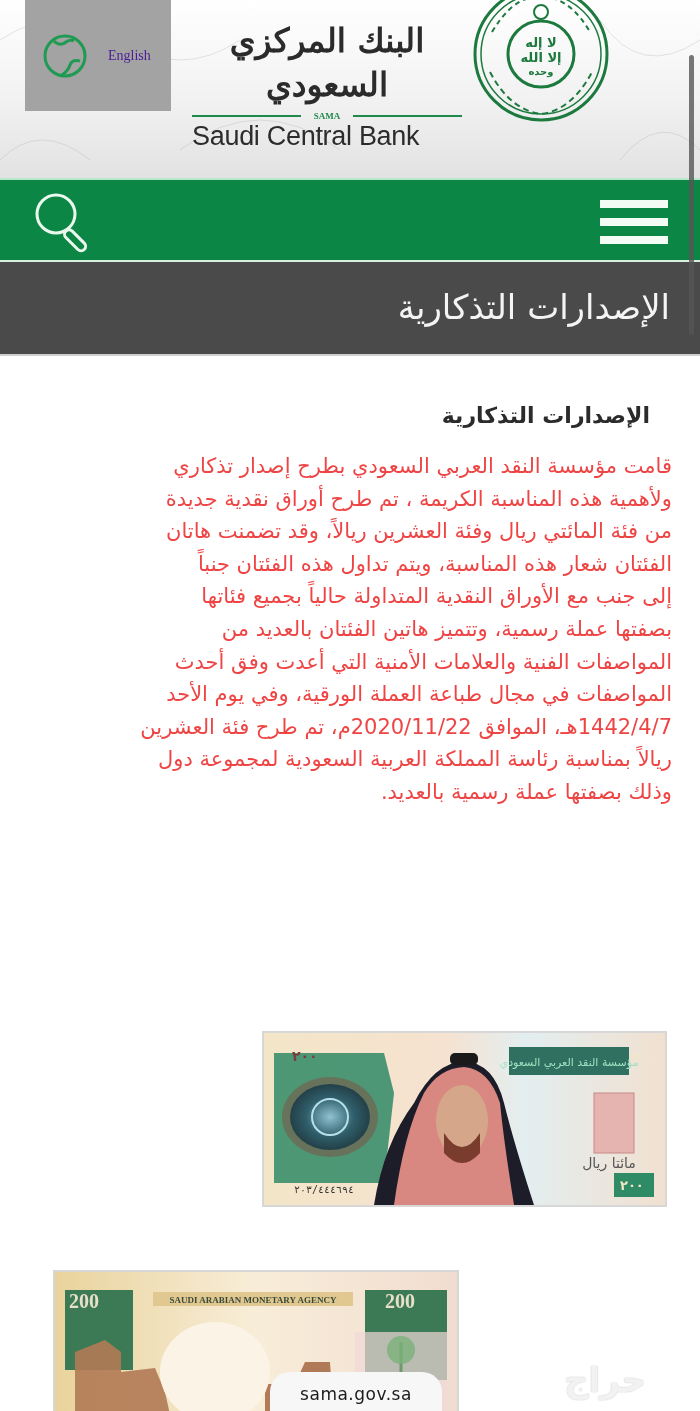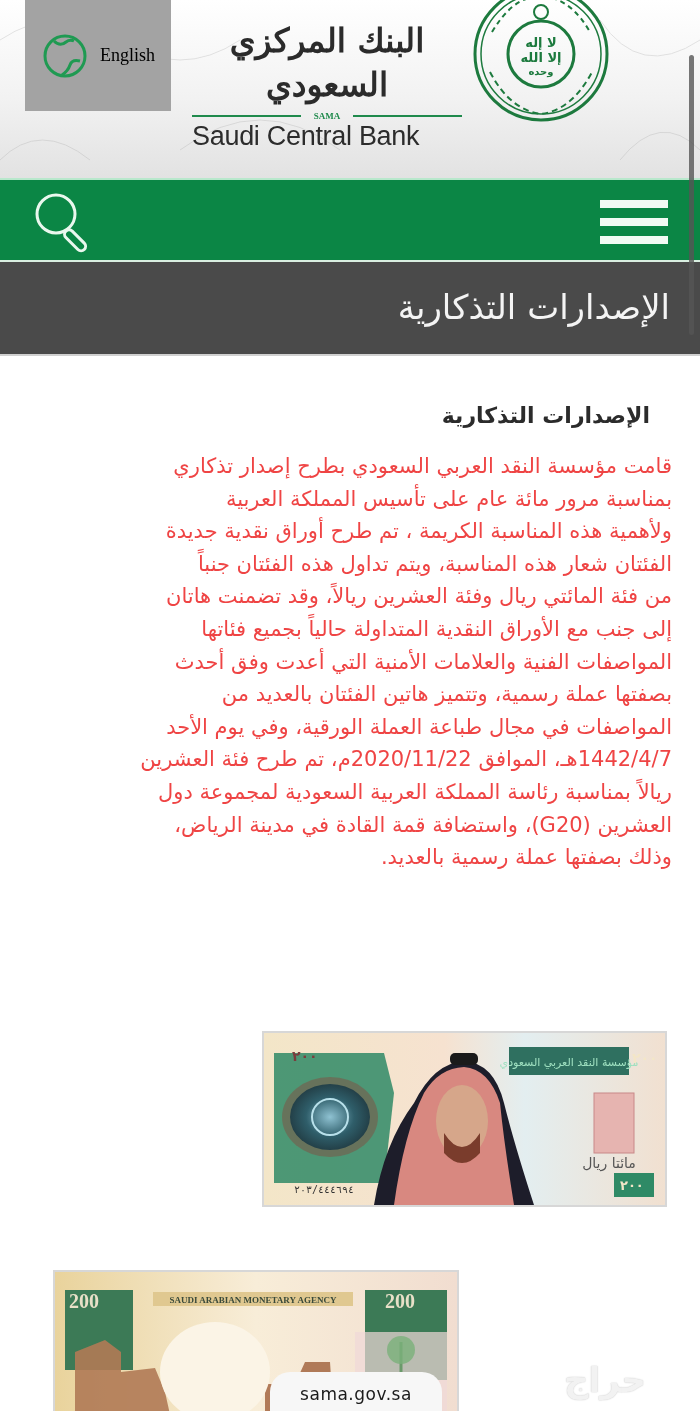--- a/index.html
+++ b/index.html
@@ -14,21 +14,21 @@
     .header-pattern {
       position: absolute; inset: 0; opacity: 0.25;
     }
     .lang-btn {
       position: absolute; left: 25px; top: 0; width: 146px; height: 111px;
       background: #a3a3a3; display: flex; align-items: center; padding-left: 17px;
       cursor: pointer;
     }
     .lang-btn svg { width: 46px; height: 46px; }
     .lang-label {
-      color: #000000; font-family: "Liberation Serif", serif; font-size: 18px; margin-left: 12px;
+      color: #4c1d95; font-family: "Liberation Serif", serif; font-size: 14px; margin-left: 20px;
     }
     .brand { position: absolute; left: 192px; top: 12px; width: 270px; height: 100px; margin-top: 7px; }
     .brand-ar {
       font-family: "DejaVu Serif", serif; font-size: 33px; color: #2b2b2b;
       text-align: center; direction: rtl; line-height: 44px; letter-spacing: -1px;
       font-weight: bold;
     }
     .brand-sama {
       display: flex; align-items: center; gap: 13px; margin-top: 4px;
     }
@@ -161,31 +161,29 @@
 <div class="title-bar">
   <h1>الإصدارات التذكارية</h1>
 </div>
 
 <div class="scrollbar"></div>
 
 <div class="content">
   <h2>الإصدارات التذكارية</h2>
   <p>
     <span class="ln">قامت مؤسسة النقد العربي السعودي بطرح إصدار تذكاري</span>
-    <span class="ln">بمناسبة مرور مائة عام على تأسيس المملكة العربية</span>
     <span class="ln">ولأهمية هذه المناسبة الكريمة ، تم طرح أوراق نقدية جديدة</span>
+    <span class="ln">من فئة المائتي ريال وفئة العشرين ريالاً، وقد تضمنت هاتان</span>
     <span class="ln">الفئتان شعار هذه المناسبة، ويتم تداول هذه الفئتان جنباً</span>
-    <span class="ln">من فئة المائتي ريال وفئة العشرين ريالاً، وقد تضمنت هاتان</span>
     <span class="ln">إلى جنب مع الأوراق النقدية المتداولة حالياً بجميع فئاتها</span>
+    <span class="ln">بصفتها عملة رسمية، وتتميز هاتين الفئتان بالعديد من</span>
     <span class="ln">المواصفات الفنية والعلامات الأمنية التي أعدت وفق أحدث</span>
-    <span class="ln">بصفتها عملة رسمية، وتتميز هاتين الفئتان بالعديد من</span>
     <span class="ln">المواصفات في مجال طباعة العملة الورقية، وفي يوم الأحد</span>
     <span class="ln">1442/4/7هـ، الموافق 2020/11/22م، تم طرح فئة العشرين</span>
     <span class="ln">ريالاً بمناسبة رئاسة المملكة العربية السعودية لمجموعة دول</span>
-    <span class="ln">العشرين (G20)، واستضافة قمة القادة في مدينة الرياض،</span>
     <span class="ln">وذلك بصفتها عملة رسمية بالعديد.</span>
   </p>
 </div>
 
 <div class="note note1">
   <svg width="401" height="172" viewBox="0 0 401 172">
     <defs>
       <linearGradient id="nf" x1="0" y1="0" x2="1" y2="0">
         <stop offset="0" stop-color="#f3e6c8"></stop>
         <stop offset="0.45" stop-color="#f6e2d0"></stop>

